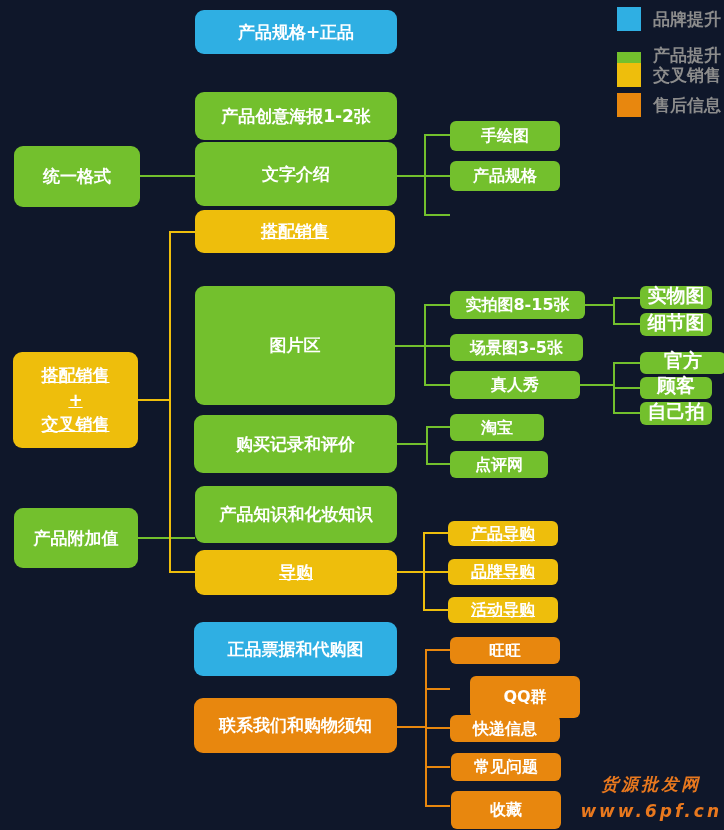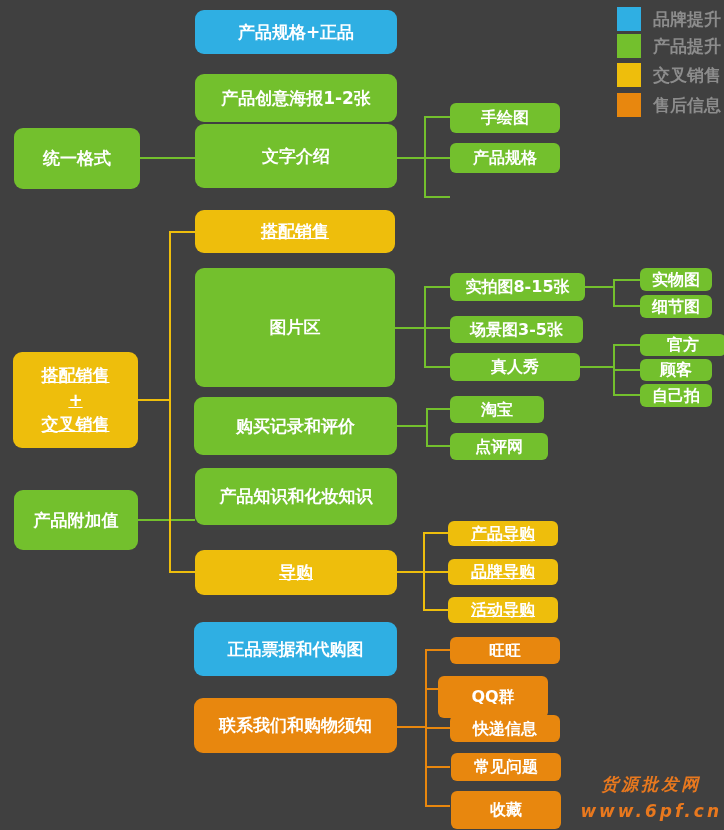--- a/index.html
+++ b/index.html
@@ -1,28 +1,28 @@
 <!DOCTYPE html>
 <html><head>
 <meta charset="utf-8">
 <style>
   html,body{margin:0;padding:0;background:#fff;}
-  .canvas{position:relative;width:724px;height:830px;background:#404040;overflow:hidden;
+  .canvas{position:relative;width:724px;height:830px;background:#0f172a;overflow:hidden;
           font-family:"DejaVu Sans","Liberation Sans",sans-serif;}
   .node{position:absolute;display:flex;align-items:center;justify-content:center;
         color:#ffffff;font-weight:bold;text-align:center;border-radius:9px;
         white-space:pre-line;line-height:1.45;}
   .r6{border-radius:6px;}
   .blue{background:#2FAFE3;}
-  .green{background:#73C02D;}
+  .green{background:#73C02D;margin-top:18px;}
   .yellow{background:#EEBE0C;text-decoration:underline;}
   .orange{background:#E8870E;}
   .fs17{font-size:17px;}
   .fs16{font-size:16px;}
-  .fs14{font-size:16px;}
+  .fs14{font-size:19px;font-family:Liberation Mono, monospace;}
   .hline{position:absolute;height:2px;}
   .vline{position:absolute;width:2px;}
   .legend-row{position:absolute;left:617px;display:flex;align-items:center;gap:12px;}
   .swatch{width:24px;height:24px;flex:0 0 auto;}
   .legend-label{font-size:17px;font-weight:bold;color:#8C8C8C;white-space:nowrap;}
   .watermark{position:absolute;right:2px;bottom:6px;text-align:center;color:#E8781E;
              font-style:italic;font-weight:bold;font-size:17px;line-height:1.55;
              letter-spacing:3px;}
 </style>
 </head>
@@ -109,21 +109,21 @@
   <div class="node green fs16 r6" style="left:450px;top:143px;width:110px;height:30px">产品规格</div>
   <div class="node green fs16 r6" style="left:450px;top:273px;width:135px;height:28px">实拍图8-15张</div>
   <div class="node green fs16 r6" style="left:450px;top:316px;width:133px;height:27px">场景图3-5张</div>
   <div class="node green fs16 r6" style="left:450px;top:353px;width:130px;height:28px">真人秀</div>
   <div class="node green fs16 r6" style="left:450px;top:396px;width:94px;height:27px">淘宝</div>
   <div class="node yellow fs16 r6" style="left:448px;top:521px;width:110px;height:25px">产品导购</div>
   <div class="node green fs16 r6" style="left:450px;top:433px;width:98px;height:27px">点评网</div>
   <div class="node yellow fs16 r6" style="left:448px;top:559px;width:110px;height:26px">品牌导购</div>
   <div class="node orange fs16 r6" style="left:450px;top:637px;width:110px;height:27px">旺旺</div>
   <div class="node yellow fs16 r6" style="left:448px;top:597px;width:110px;height:26px">活动导购</div>
-  <div class="node orange fs16 r6" style="left:438px;top:676px;width:110px;height:42px">QQ群</div>
+  <div class="node orange fs16 r6" style="left:470px;top:676px;width:110px;height:42px">QQ群</div>
   <div class="node orange fs16 r6" style="left:450px;top:715px;width:110px;height:27px">快递信息</div>
   <div class="node orange fs16 r6" style="left:451px;top:753px;width:110px;height:28px">常见问题</div>
   <div class="node orange fs16 r6" style="left:451px;top:791px;width:110px;height:38px">收藏</div>
 
   <div class="node green fs14 r6" style="left:640px;top:268px;width:72px;height:23px">实物图</div>
   <div class="node green fs14 r6" style="left:640px;top:295px;width:72px;height:23px">细节图</div>
   <div class="node green fs14 r6" style="left:640px;top:334px;width:86px;height:22px">官方</div>
   <div class="node green fs14 r6" style="left:640px;top:359px;width:72px;height:22px">顾客</div>
   <div class="node green fs14 r6" style="left:640px;top:384px;width:72px;height:23px">自己拍</div>
 

